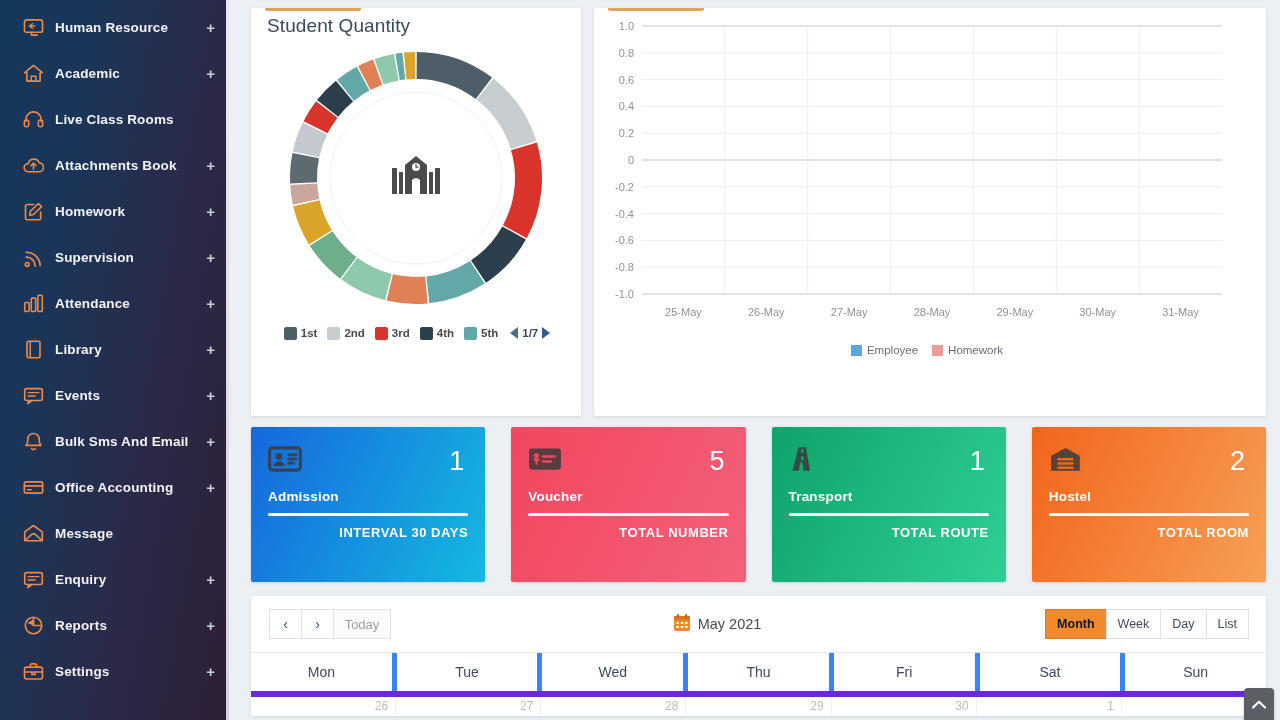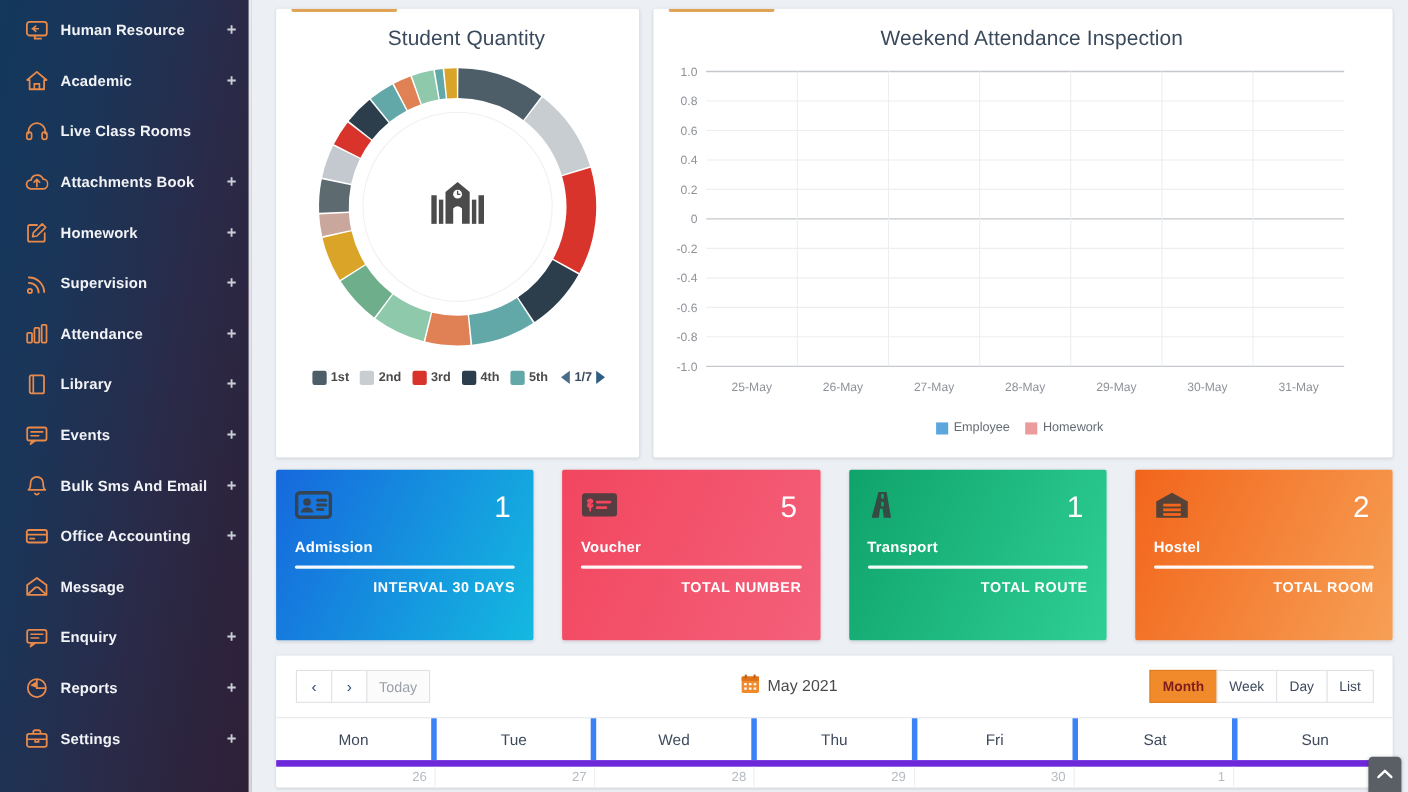--- a/index.html
+++ b/index.html
@@ -65,21 +65,21 @@
     overflow: hidden;
   }
   .card-accent {
     position: absolute; top: 0; left: 14px;
     width: 96px; height: 3px;
     background: #e0a458;
     border-radius: 0 0 2px 2px;
   }
   .card-title {
     font-size: 19px; color: #3a4a5c; font-weight: normal;
-    padding: 17px 0 0 16px; letter-spacing: .1px; text-align: center;
+    padding: 7px 0 0 16px; letter-spacing: .1px;
   }
 
   
   #donut-card { width: 330px; flex: 0 0 330px; }
   #donut-wrap {
     width: 100%; height: 282px;
     display: flex; align-items: center; justify-content: center;
     position: relative;
   }
   #donut-svg { display: block; }
@@ -180,21 +180,21 @@
   #cal-title { font-size: 14.5px; color: #4a4a4a; }
   #cal-views { display: flex; }
   .view-btn {
     height: 30px; padding: 0 11px;
     border: 1px solid #dfe1e5; background: #fff;
     display: flex; align-items: center; justify-content: center;
     font-size: 12.5px; color: #3e4a5c; cursor: pointer;
     margin-right: -1px;
   }
   .view-btn.active {
-    background: #f18a2a; border-color: #e07c1d; color: #7f1d1d; font-weight: bold;
+    background: #f18a2a; border-color: #e07c1d; color: #0f172a; font-weight: bold;
   }
   #cal-head {
     display: flex; border-top: 1px solid #e6e8eb;
     height: 39px; background: #fff;
   }
   .cal-dow {
     flex: 1 1 0; border-right: 5px solid #3b82f6;
     display: flex; align-items: center; justify-content: center;
     font-size: 14px; color: #3e4a5c;
   }
@@ -457,21 +457,20 @@
             <div id="donut-pager">
               <span class="pg-arrow pg-prev"></span>
               <span id="pg-label">1/7</span>
               <span class="pg-arrow pg-next"></span>
             </div>
           </div>
       </section>
 
       <section class="card" id="chart-card">
         <div class="card-accent"></div>
-        <h2 class="card-title">Weekend Attendance Inspection</h2>
 
         <div id="chart-area">
           <svg id="chart-svg" width="626" height="312" viewBox="0 0 626 312">
             <g id="chart-grid">
                 <line x1="40" x2="620" y1="10" y2="10" stroke="#c4c8cc" stroke-width="1.2"></line>
                 <line x1="40" x2="620" y1="36.8" y2="36.8" stroke="#eceef0" stroke-width="1"></line>
                 <line x1="40" x2="620" y1="63.6" y2="63.6" stroke="#eceef0" stroke-width="1"></line>
                 <line x1="40" x2="620" y1="90.4" y2="90.4" stroke="#eceef0" stroke-width="1"></line>
                 <line x1="40" x2="620" y1="117.2" y2="117.2" stroke="#eceef0" stroke-width="1"></line>
                 <line x1="40" x2="620" y1="144" y2="144" stroke="#c4c8cc" stroke-width="1.2"></line>

